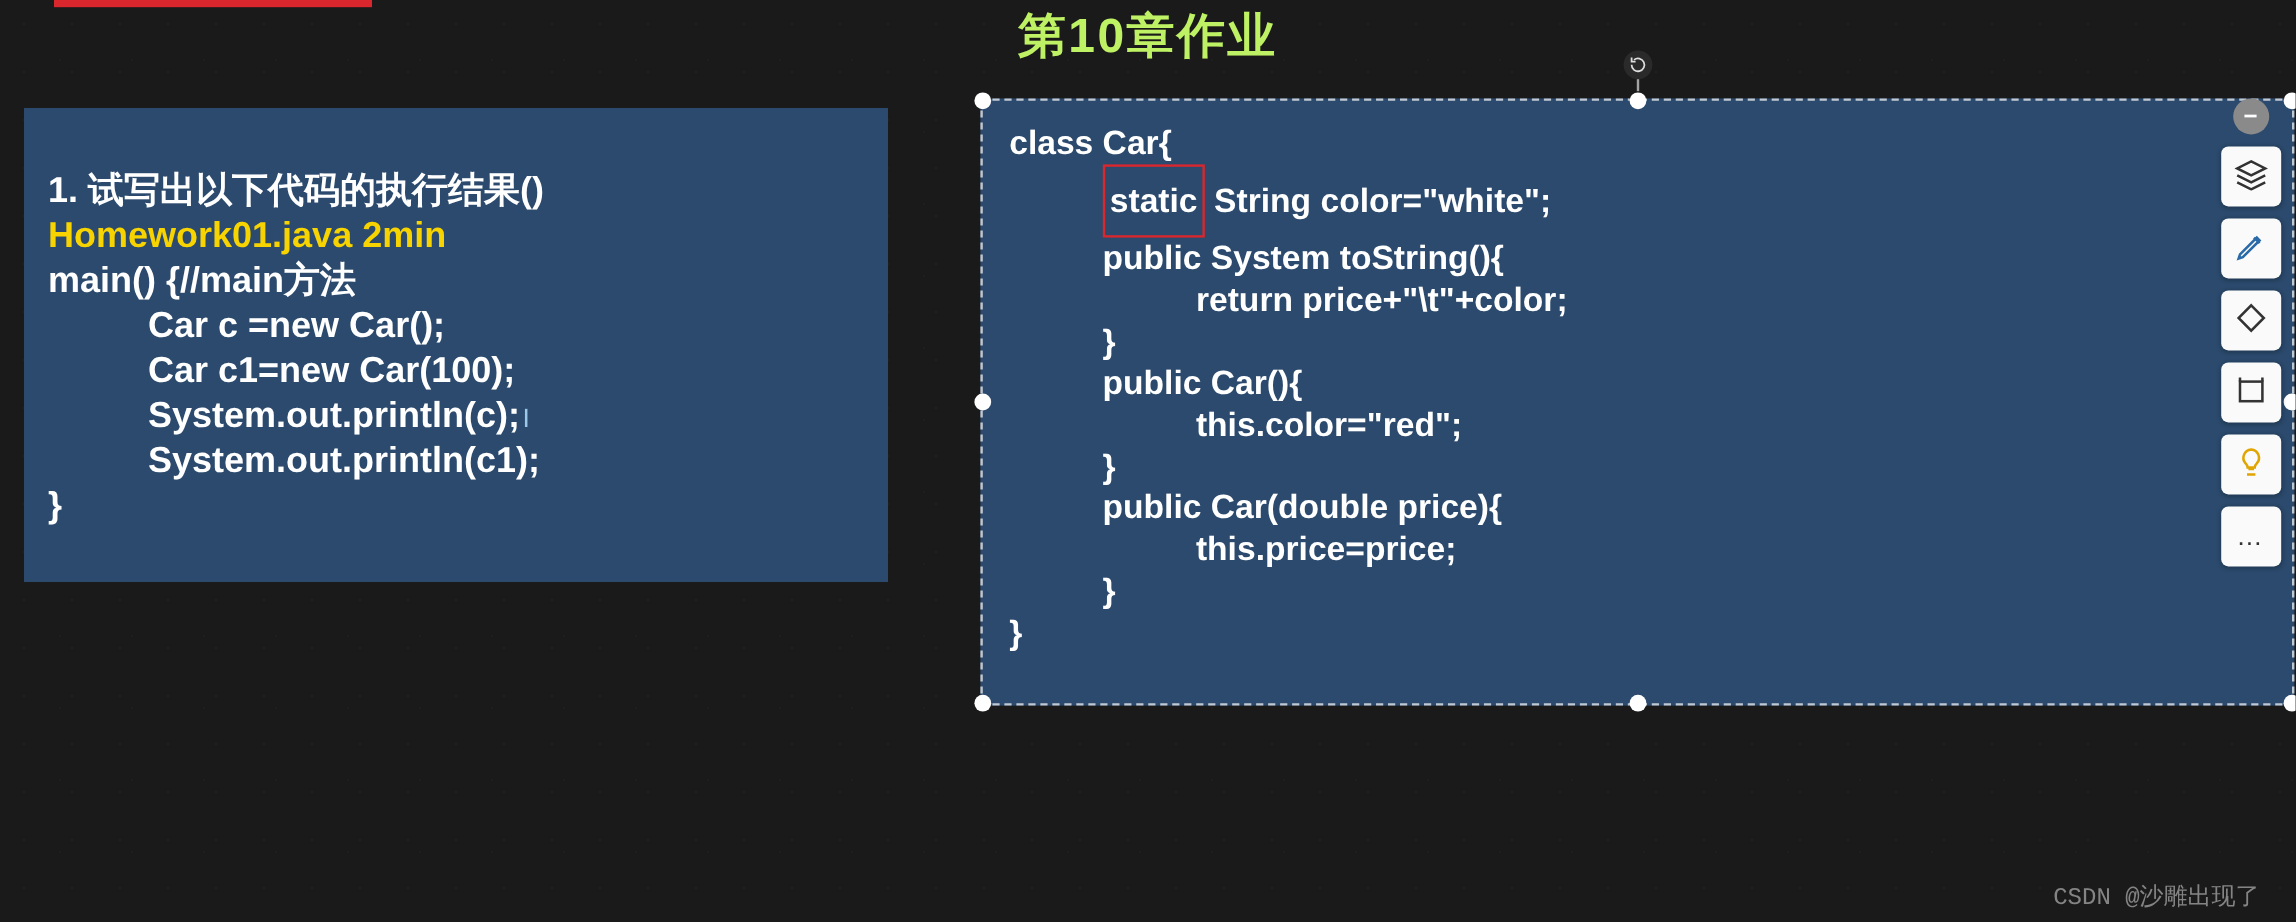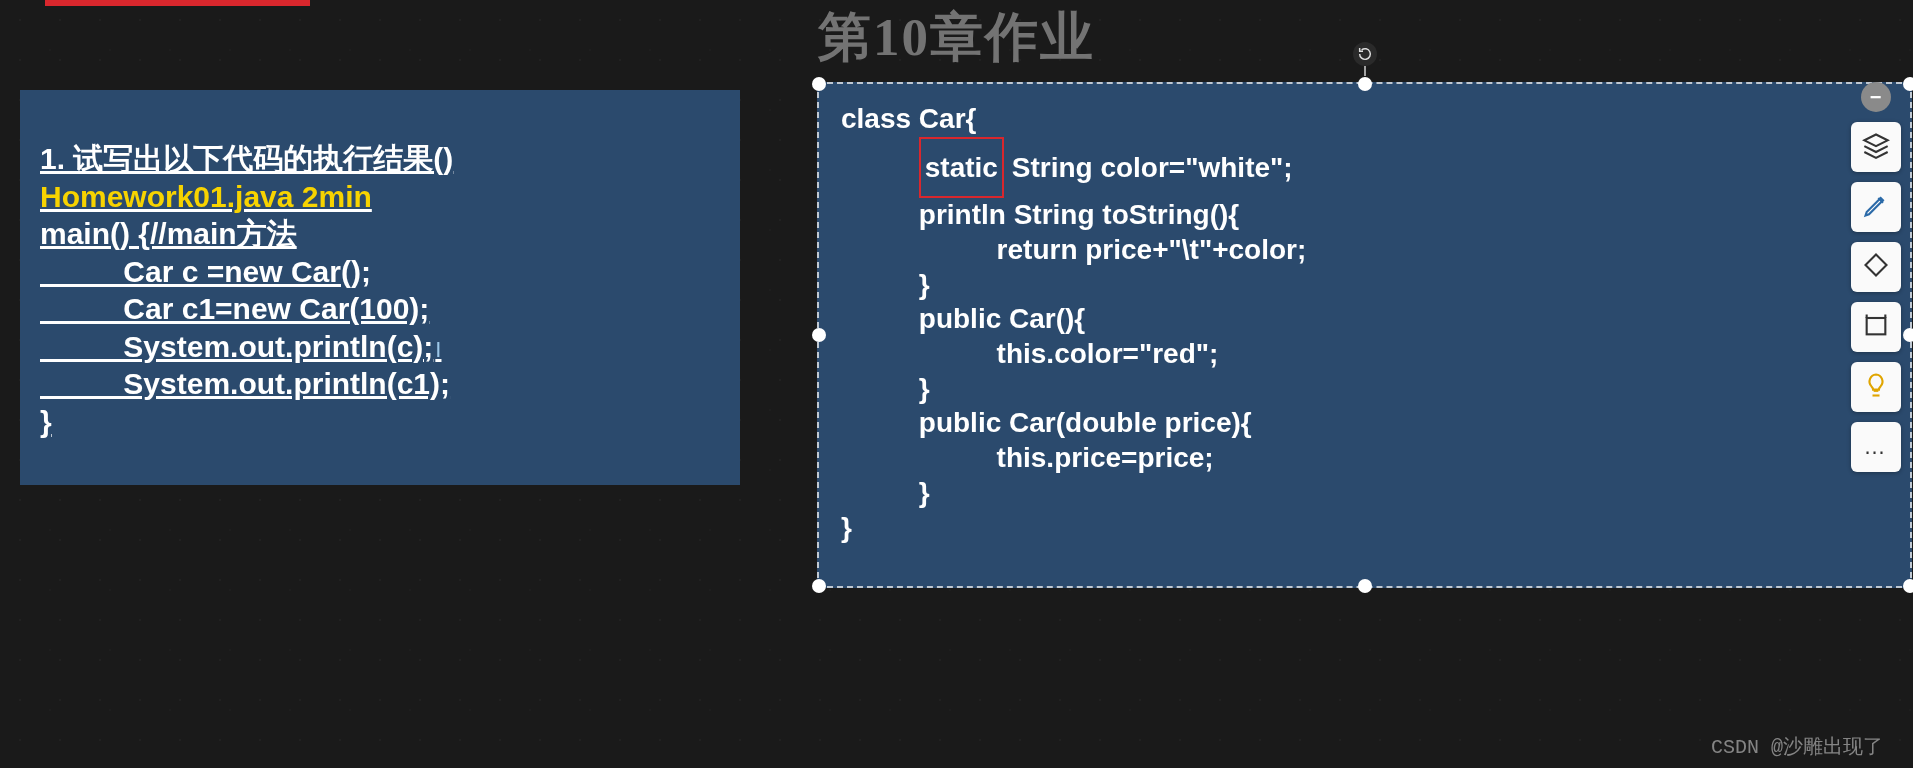--- a/index.html
+++ b/index.html
@@ -22,39 +22,37 @@
     left: 45px;
     width: 265px;
     height: 6px;
     background: #d9272d;
   }
   .title {
     position: absolute;
     top: 2px;
     left: 50%;
     transform: translateX(-50%);
-    color: #737373;
-    font-size: 53px;
+    color: #bef264;
+    font-size: 40px;
     font-weight: 700;
     letter-spacing: 2px;
-    font-family: Liberation Serif, serif;
   }
   .left-panel {
     position: absolute;
     top: 90px;
     left: 20px;
     width: 720px;
     height: 395px;
     background: #2b4a6d;
     color: #fff;
     padding: 50px 20px 20px 20px;
     font-size: 30px;
     font-weight: 700;
     line-height: 1.25;
-    text-decoration: underline;
   }
   .left-panel .yellow { color: #f7d300; }
   .left-panel pre {
     font-family: "Microsoft YaHei", Arial, sans-serif;
     white-space: pre;
     font-weight: 700;
   }
   .ibeam {
     color:#9cc7e8;
     font-weight: 400;
@@ -193,21 +191,21 @@
   <div class="rotate-handle">
     <svg viewBox="0 0 24 24" fill="none" stroke="#ddd" stroke-width="2.2">
         <path d="M4 12a8 8 0 1 0 3-6.2"></path>
         <polyline points="4 3 4 8 9 8"></polyline>
       </svg>
   </div>
   <div class="rotate-stem"></div>
   <div class="right-panel">
     <pre>class Car{</pre>
     <pre><span>          </span><span class="red-box">static</span><span> String color="white";</span></pre>
-    <pre>          println String toString(){</pre>
+    <pre>          public System toString(){</pre>
     <pre>                    return price+"\t"+color;</pre>
     <pre>          }</pre>
     <pre>          public Car(){</pre>
     <pre>                    this.color="red";</pre>
     <pre>          }</pre>
     <pre>          public Car(double price){</pre>
     <pre>                    this.price=price;</pre>
     <pre>          }</pre>
     <pre>}</pre>
 

